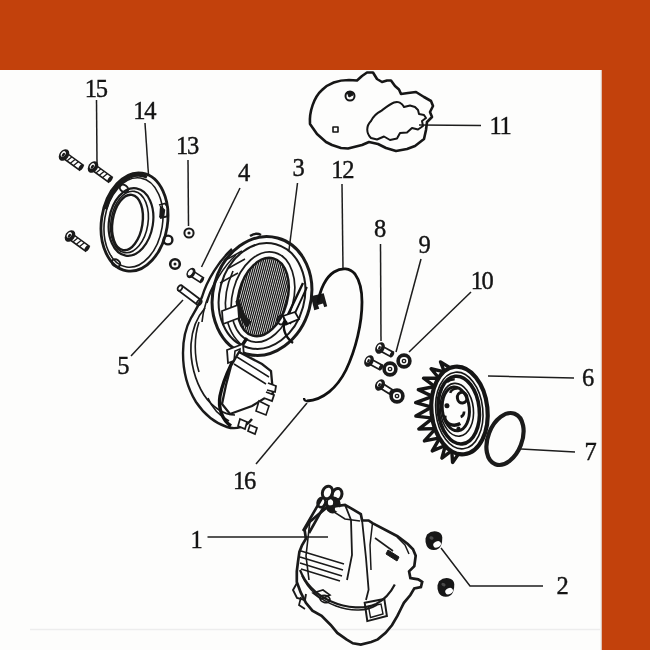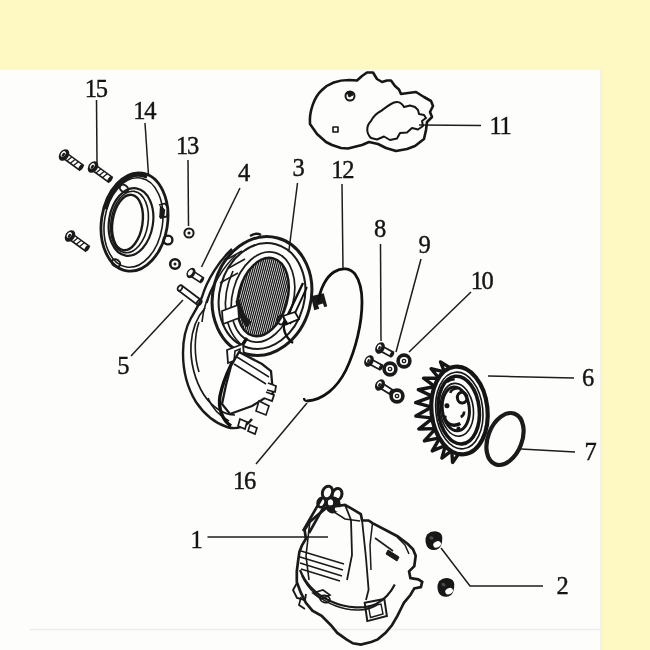--- a/index.html
+++ b/index.html
@@ -1,16 +1,16 @@
 <!DOCTYPE html>
 <html><head>
 <meta charset="utf-8">
 <style>
   html,body{margin:0;padding:0;background:#ffffff;}
-  #wrap{position:relative;width:650px;height:650px;background:#fef9c3;overflow:hidden;}
+  #wrap{position:relative;width:650px;height:650px;background:#c2410c;overflow:hidden;}
   svg{position:absolute;left:0;top:0;}
   text{font-family:"Liberation Serif", serif;font-size:24.5px;fill:#141414;letter-spacing:-1.3px;stroke:#141414;stroke-width:0.4px;}
 </style>
 </head>
 <body>
 <div id="wrap">
 <svg width="650" height="650" viewBox="0 0 650 650" style="filter:blur(0.4px)">
 
   <rect x="0" y="70" width="601" height="580" fill="#fdfdfc"></rect>
   <line x1="601" y1="70" x2="601" y2="650" stroke="#ececec" stroke-width="1.5"></line>

